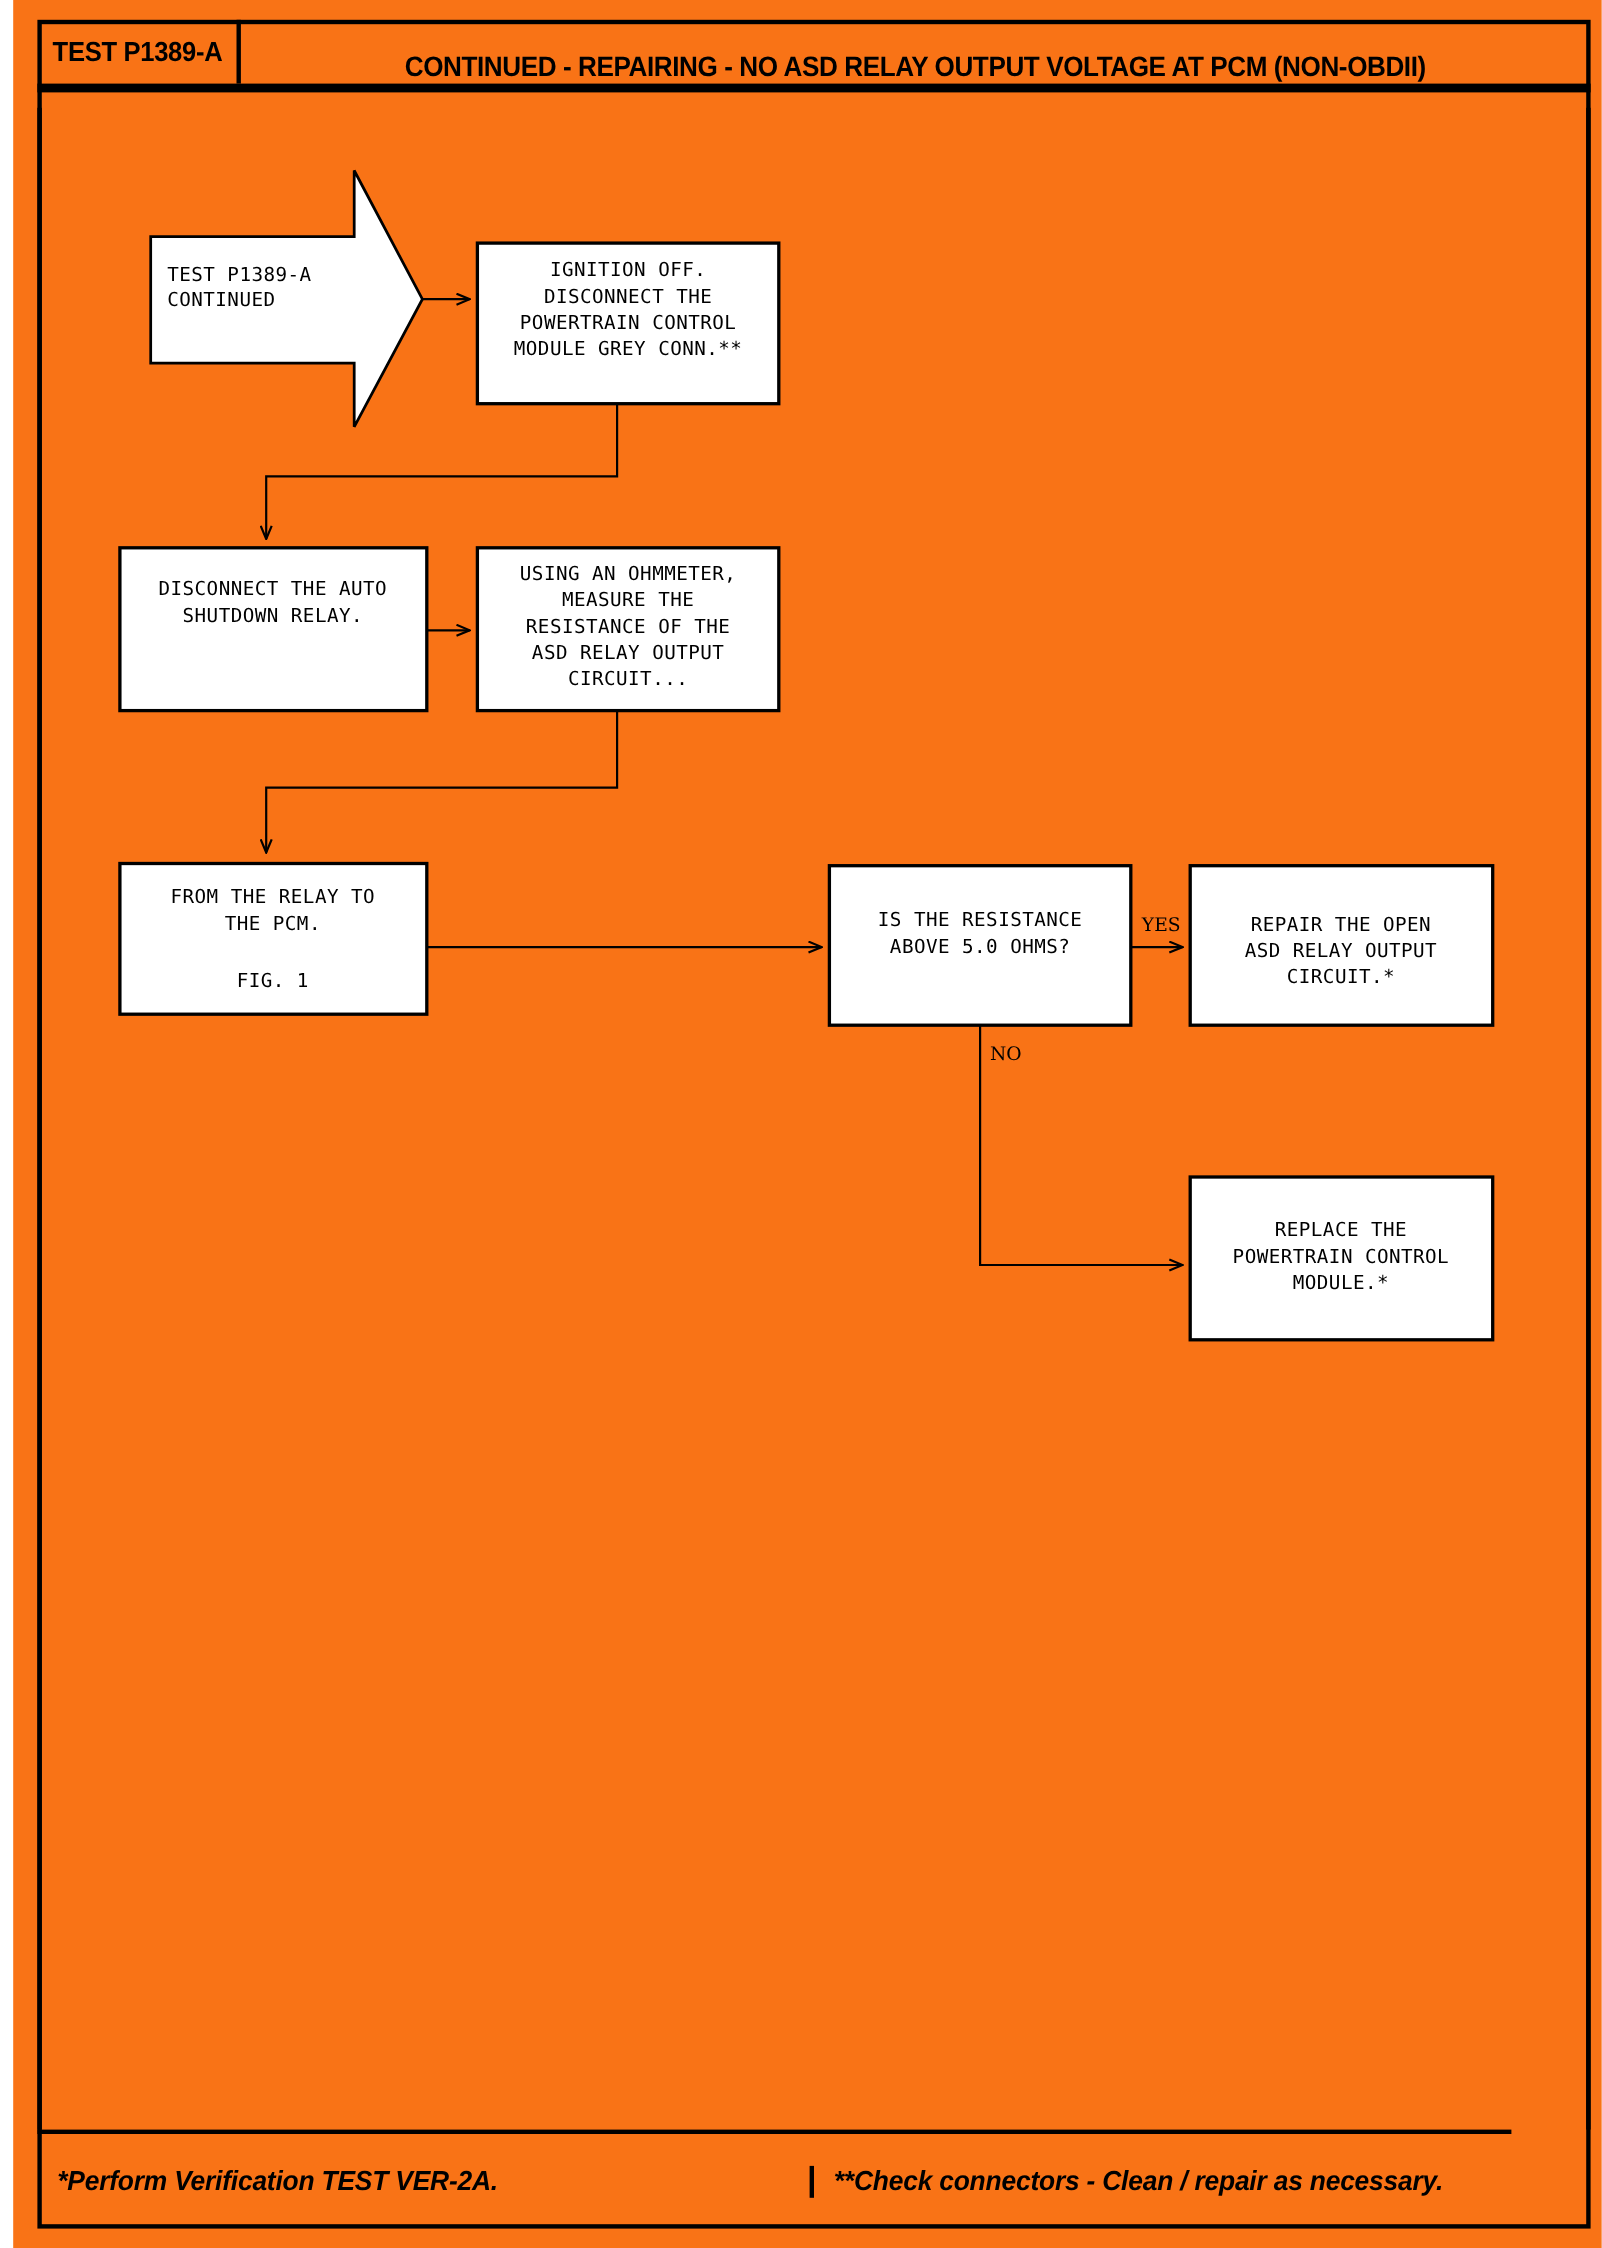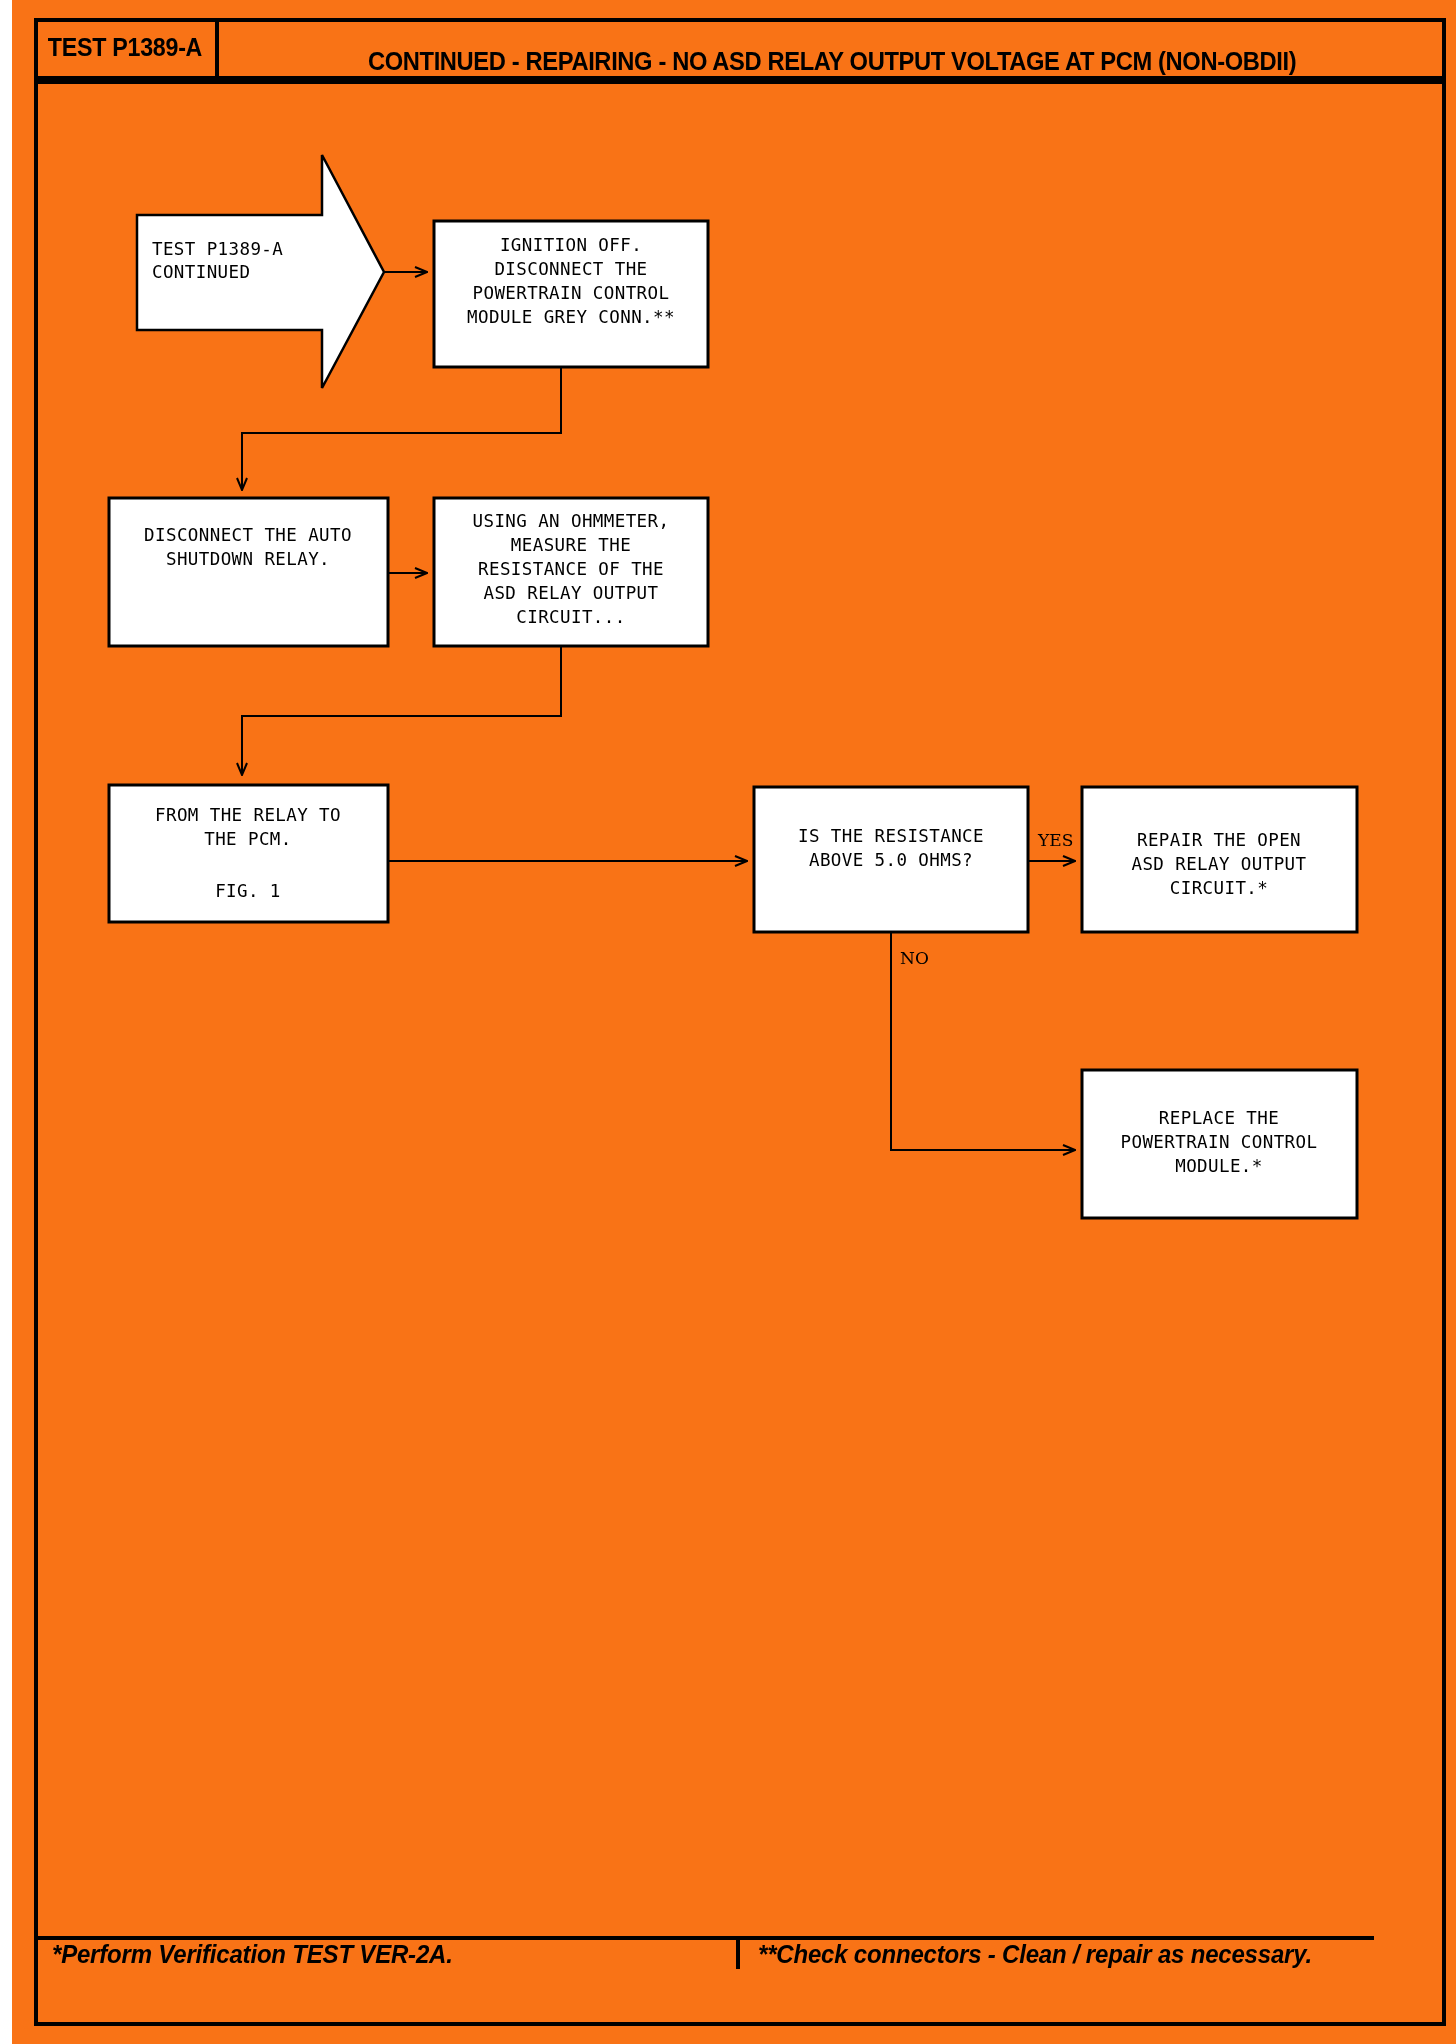--- a/index.html
+++ b/index.html
@@ -123,21 +123,21 @@
   
   .footer-band {
     position: absolute;
     left: 22px;
     top: 1936px;
     width: 1340px;
     height: 90px;
     box-sizing: border-box;
     border-top: 4px solid #000;
     display: flex;
-    align-items: flex-start;
+    align-items: center;
   }
   .footer-cell {
     display: flex;
     align-items: center;
     padding-left: 18px;
   }
   .footer-left {
     width: 706px;
     box-sizing: border-box;
     border-right: 4px solid #000;

